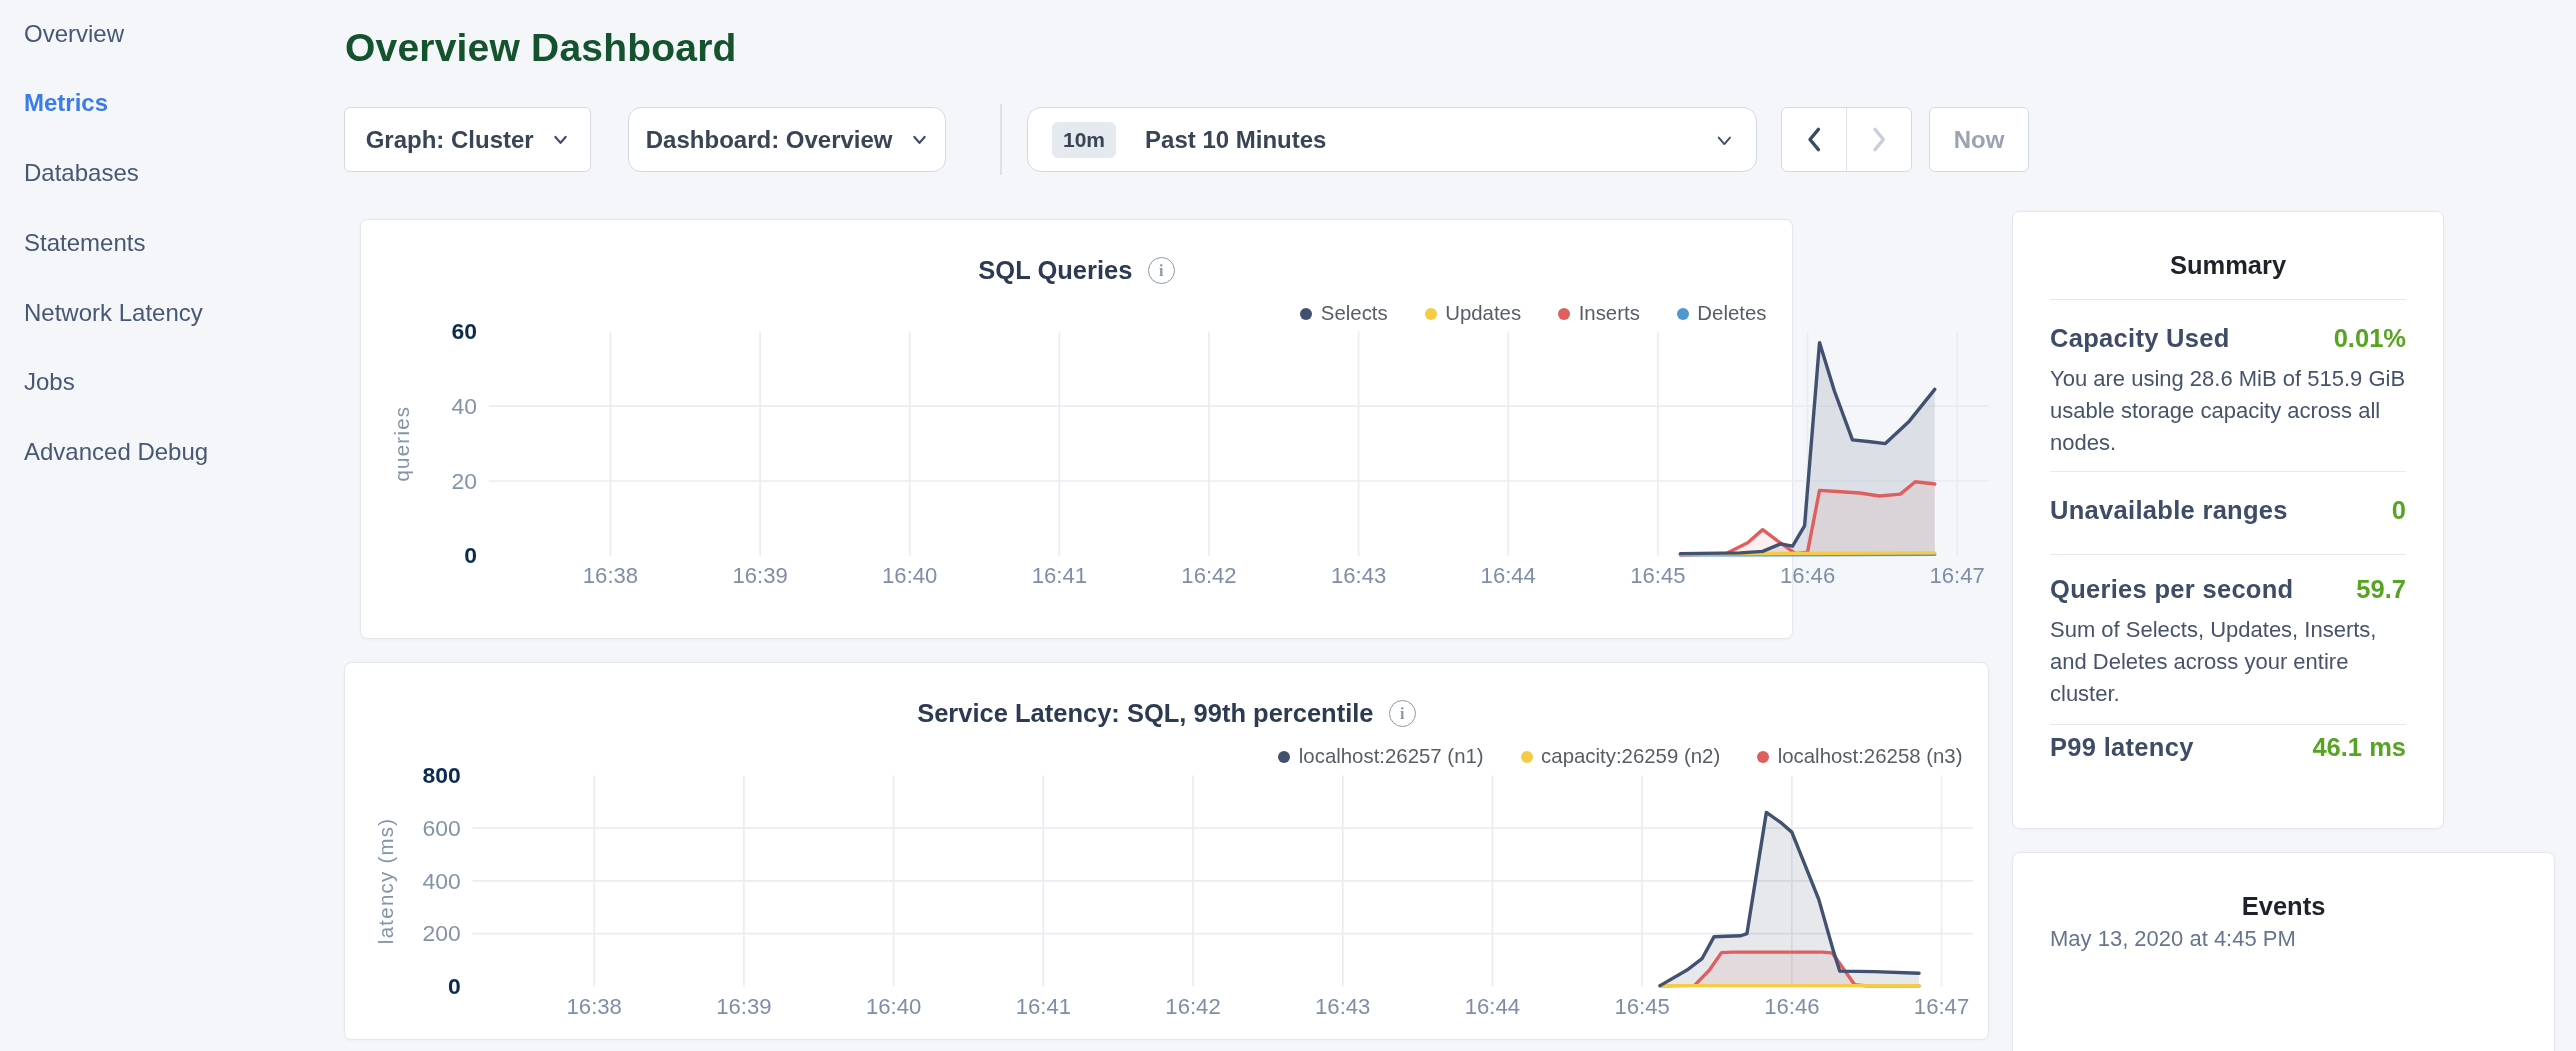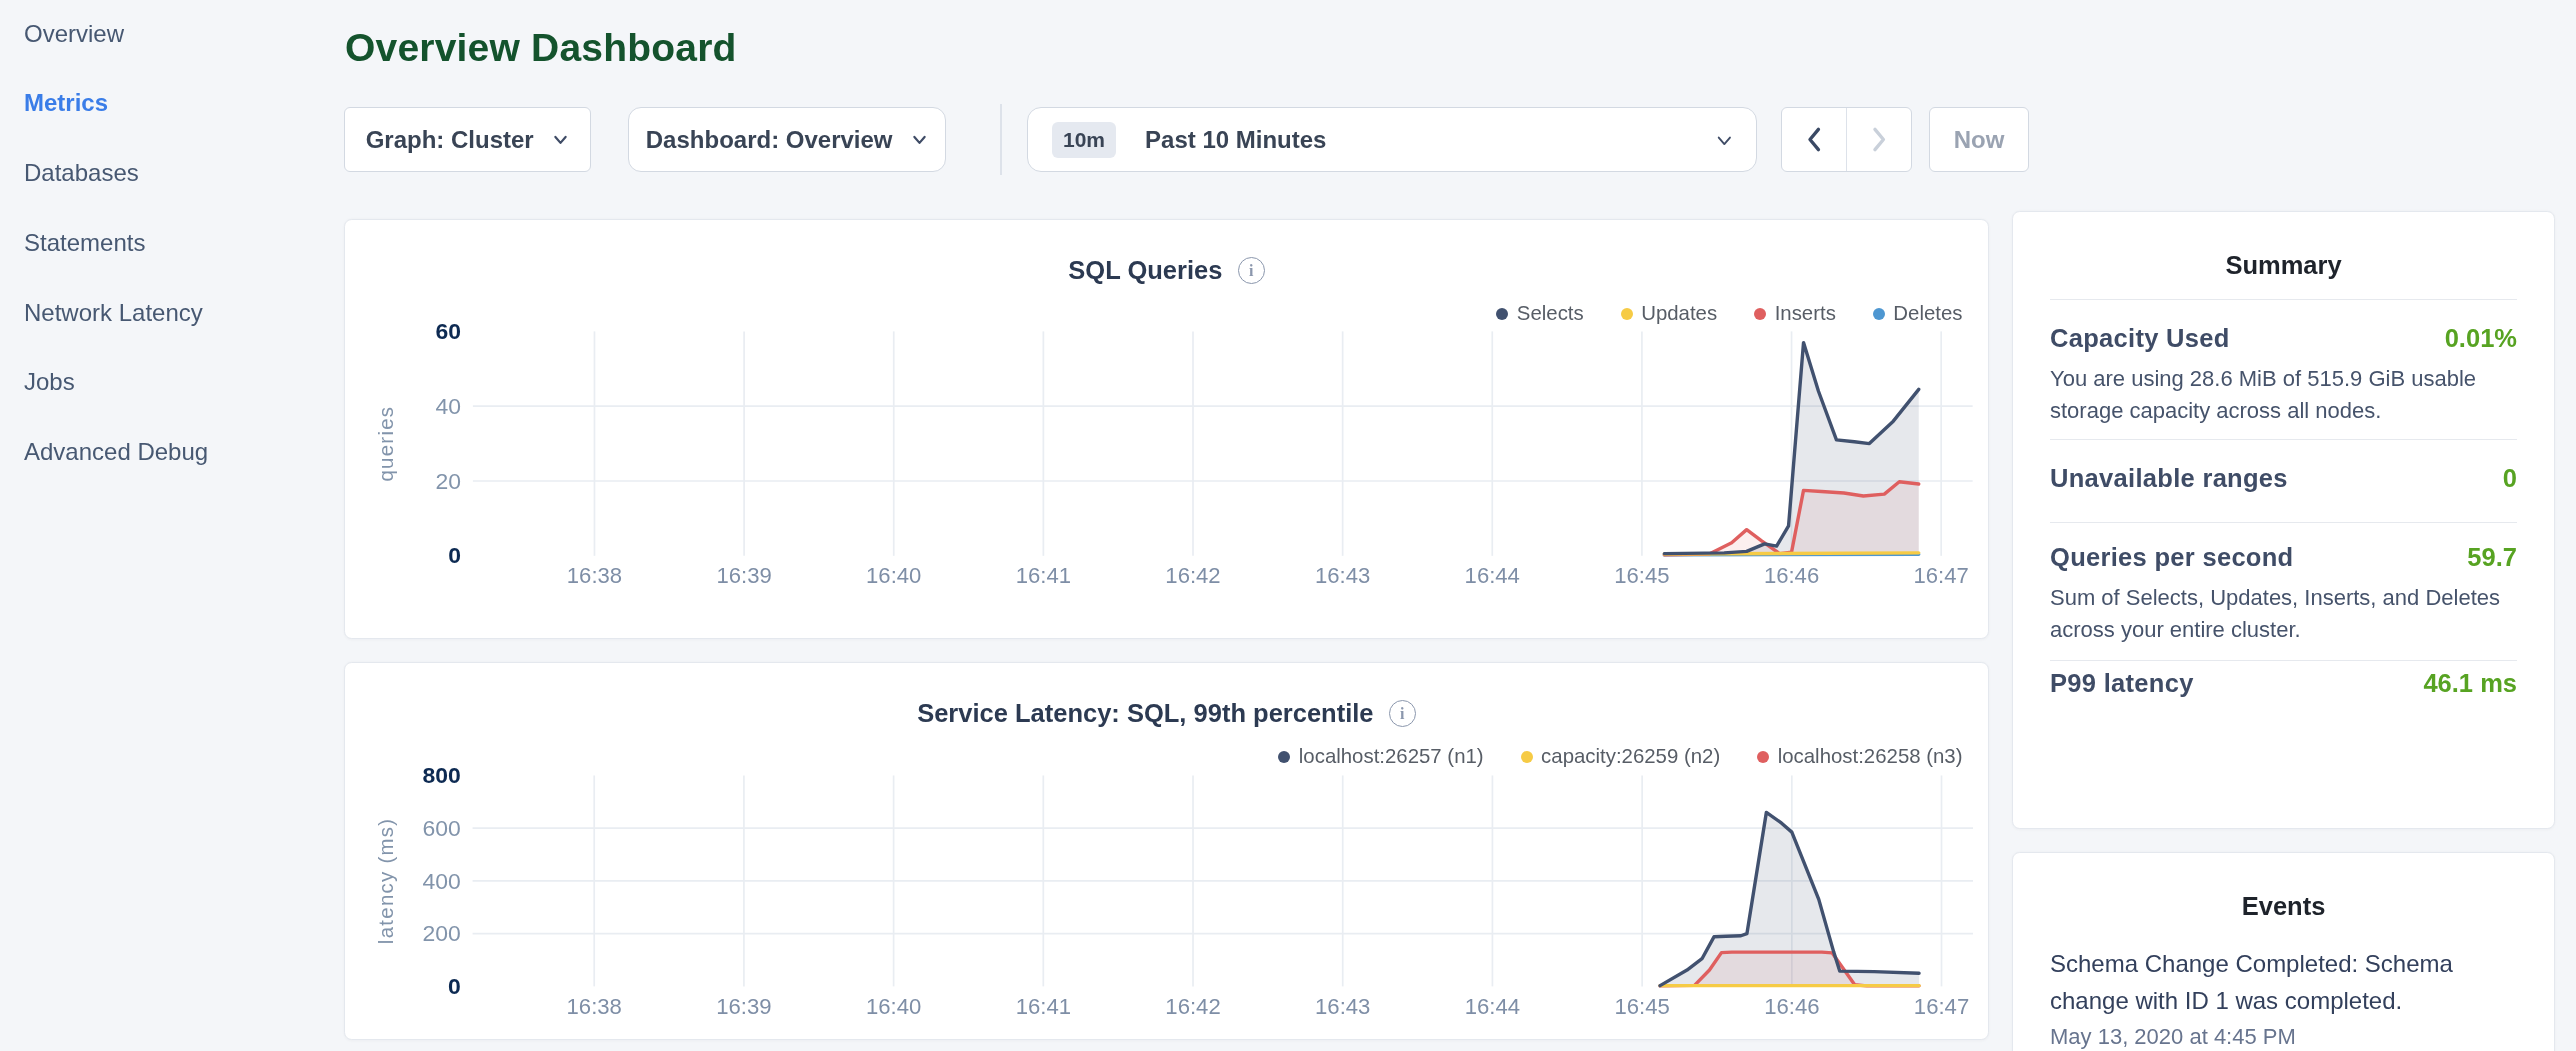--- a/index.html
+++ b/index.html
@@ -30,37 +30,37 @@
     font-weight:700; color:#394455; margin-right:29px; }
   #tw-chevron { margin-left:auto; }
   #arrow-group { left:1781px; width:131px; padding:0; justify-content:space-between; }
   .arrow-cell { width:50%; height:100%; display:flex; align-items:center; justify-content:center; }
   .arrow-cell:first-child { border-right:1.7px solid #dde2ea; }
   #now-button { left:1929px; width:100px; justify-content:center; color:#9aa3b2; }
 
   
   .card { position:absolute; background:#fff; border:0.9px solid #e4e8ee; border-radius:7.7px;
     box-shadow:0 0.9px 2.6px rgba(40,55,80,0.04); }
-  #chart-card-0 { left:344px; top:219px; width:1645px; height:420px; }
+  #chart-card-0 { left:360px; top:219px; width:1433px; height:420px; }
   #chart-card-1 { left:344px; top:662px; width:1645px; height:378px; }
 
   .chart-title-row { position:absolute; left:0; top:36px; width:100%; display:flex;
     align-items:center; justify-content:center; gap:15.3px; }
   .chart-title { font-size:25.5px; font-weight:700; color:#2c3a52; }
   .info-icon { width:27px; height:27px; border:1.7px solid #8b97ad; border-radius:50%;
     color:#8b97ad; font-size:16px; font-weight:700; display:flex; align-items:center;
     justify-content:center; font-family:"Liberation Serif", serif; cursor:pointer; }
   .chart-legend { position:absolute; right:25.5px; top:82px; display:flex; align-items:center;
     gap:37px; }
   .legend-item { display:flex; align-items:center; gap:8.5px; font-size:20.4px; color:#575d66; cursor:pointer; }
   .legend-dot { width:12px; height:12px; border-radius:50%; display:inline-block; }
   .plot-svg { position:absolute; left:0; top:0; }
 
   
-  #summary-card { left:2012px; top:211px; width:543px; height:618px; }
+  #summary-card { left:2012px; top:211px; width:432px; height:618px; }
   #events-card { left:2012px; top:852px; width:543px; height:208px; }
   .side-heading { margin-top:39px; text-align:center; font-size:25.5px; font-weight:700; color:#1e232b; }
   .spad { padding:0 37px; }
   .srow { display:flex; align-items:baseline; height:34px; }
   .slabel { font-size:25.5px; font-weight:700; color:#3f4c66; letter-spacing:0.3px; }
   .slink { font-size:25px; font-weight:700; color:#3b82f0; margin-left:22px; cursor:pointer; }
   .sval { margin-left:auto; font-size:25.5px; font-weight:700; color:#57a322; }
   .scaption { font-size:22px; line-height:32px; color:#46536b; margin-top:5.1px; }
   .sdivider { border:none; border-top:0.9px solid #e6e9ee; }
   #event-text { font-size:24px; line-height:37px; color:#33405c; margin-top:24px; }
@@ -269,17 +269,16 @@
     <div class="srow" style="margin-top:8px;">
       <span class="slabel">P99 latency</span>
       <span class="sval">46.1 ms</span>
     </div>
   </div>
 </div>
 
 <div class="card" id="events-card">
   <div class="side-heading">Events</div>
   <div class="spad">
-    <div id="event-text">Schema Change Completed: Schema change with ID 1 was completed.</div>
     <div id="event-date">May 13, 2020 at 4:45 PM</div>
   </div>
 </div>
 
 
 </body></html>

